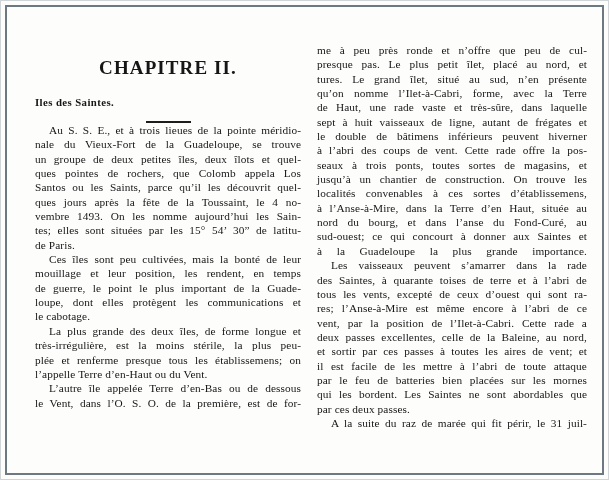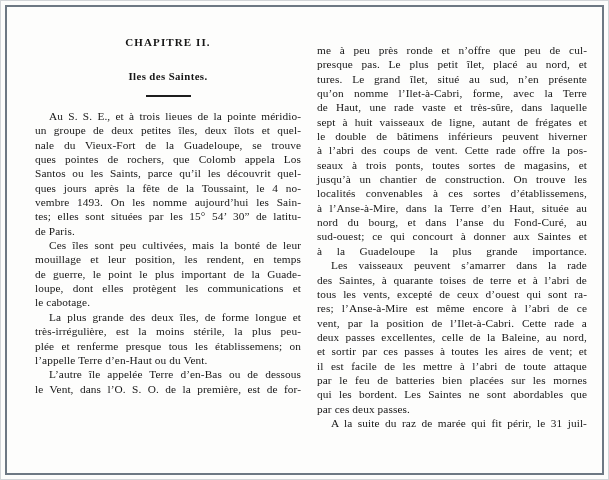--- a/index.html
+++ b/index.html
@@ -24,43 +24,43 @@
     position: absolute;
     top: 0;
     font-size: 11.3px;
     line-height: 14.35px;
     letter-spacing: 0.1px;
   }
   .col-left  { left: 34px;  width: 266px; }
   .col-right { left: 316px; width: 270px; }
 
   .chapter-heading {
-    margin-top: 33px;
+    margin-top: 59px;
     text-align: center;
-    font-size: 11px;
+    font-size: 19px;
     line-height: 16px;
     font-weight: bold;
     letter-spacing: 1.1px;
   }
   .section-heading {
     margin-top: 20px;
-    text-align: center;
+    text-align: left;
     font-size: 10.8px;
     line-height: 13px;
     font-weight: bold;
     letter-spacing: 0.4px;
   }
   .rule {
     width: 45px;
     height: 0;
     border-top: 2px solid #1d1d1d;
     margin: 12px auto 0 auto;
   }
   .para { margin: 0; }
-  .para.p-first { margin-top: 12px; }
+  .para.p-first { }
   .col-right .para.col-top { margin-top: 42px; }
 
   .tline {
     text-align: justify;
     text-align-last: justify;
   }
   .para .tline:last-child { text-align-last: left; }
   .para.cut .tline:last-child { text-align-last: justify; }
   .para.indent .tline:first-child { text-indent: 14px; }
 </style>
@@ -70,22 +70,22 @@
 <div class="page">
   <div class="frame"></div>
 
   <div class="col col-left">
     <div class="chapter-heading">CHAPITRE II.</div>
     <div class="section-heading">Iles des Saintes.</div>
     <div class="rule"></div>
 
     <div class="para p-first indent">
         <div class="tline">Au S. S. E., et à trois lieues de la pointe méridio-</div>
+        <div class="tline">nale du Vieux-Fort de la Guadeloupe, se trouve</div>
         <div class="tline">un groupe de deux petites îles, deux îlots et quel-</div>
-        <div class="tline">nale du Vieux-Fort de la Guadeloupe, se trouve</div>
         <div class="tline">ques pointes de rochers, que Colomb appela Los</div>
         <div class="tline">Santos ou les Saints, parce qu’il les découvrit quel-</div>
         <div class="tline">ques jours après la fête de la Toussaint, le 4 no-</div>
         <div class="tline">vembre 1493. On les nomme aujourd’hui les Sain-</div>
         <div class="tline">tes; elles sont situées par les 15° 54’ 30” de latitu-</div>
         <div class="tline">de Paris.</div>
       </div>
     <div class="para indent">
         <div class="tline">Ces îles sont peu cultivées, mais la bonté de leur</div>
         <div class="tline">mouillage et leur position, les rendent, en temps</div>

